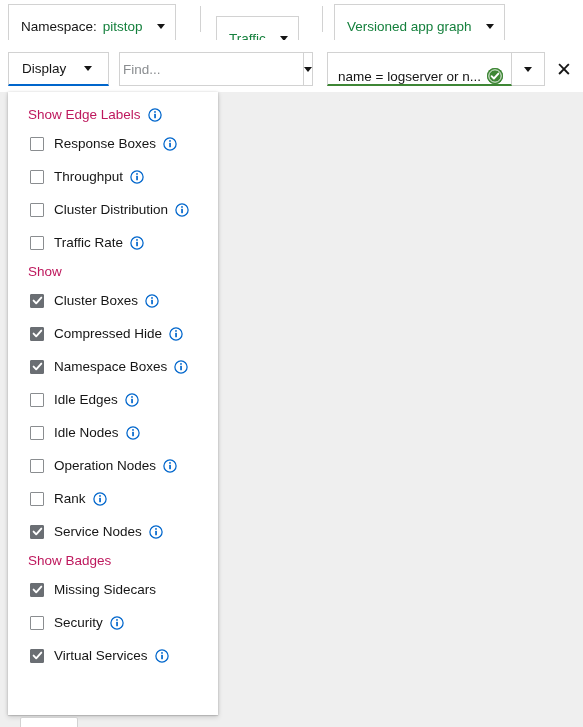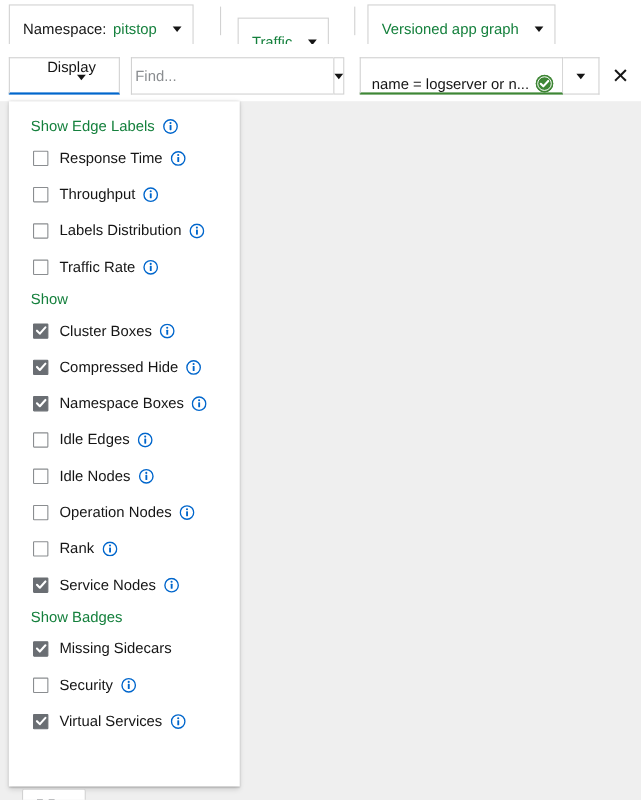--- a/index.html
+++ b/index.html
@@ -63,21 +63,20 @@
   .display-btn {
     position: absolute; left: 8px; top: 52px;
     width: 101px; height: 34px;
     background: #ffffff;
     border: 1px solid #d2d2d2;
     border-bottom: 2px solid #06c;
     display: flex; align-items: center; justify-content: flex-start;
     padding: 0 0 0 13px;
     font-size: 13.5px; color: #151515;
     cursor: pointer;
-    flex-direction: column;
   }
   .display-btn .caret { margin-left: 18px; }
 
   
   .find-wrap {
     position: absolute; left: 119px; top: 52px;
     height: 34px; width: 193px;
     display: flex;
   }
   .find-input {
@@ -151,21 +150,21 @@
     position: absolute; left: 8px; top: 92px;
     width: 210px; height: 623px;
     background: #ffffff;
     box-shadow: 0 2px 5px rgba(3,3,3,0.16), 0 1px 1px rgba(3,3,3,0.10),
                 1px 0 2px rgba(3,3,3,0.07), -1px 0 2px rgba(3,3,3,0.07);
     padding: 10px 0 10px 0;
     overflow: hidden;
   }
   .section-title {
     font-size: 13.5px;
-    color: #15803d;
+    color: #be185d;
     padding: 0 0 0 20px;
     height: 25px;
     line-height: 25px;
     font-weight: 400;
   }
   .opt-row {
     display: flex; align-items: center;
     height: 33px;
     padding-left: 22px;
     cursor: pointer;
@@ -273,21 +272,21 @@
         <span class="info-icon" style="vertical-align: middle;">
           <svg width="14" height="14" viewBox="0 0 14 14" aria-hidden="true">
             <circle cx="7" cy="7" r="6.1" fill="none" stroke="#0066cc" stroke-width="1.25"></circle>
             <circle cx="7" cy="3.9" r="0.95" fill="#0066cc"></circle>
             <rect x="6.2" y="5.7" width="1.7" height="4.6" rx="0.5" fill="#0066cc"></rect>
           </svg>
         </span>
       </div>
       <div class="opt-row">
         <span class="cb"></span>
-        <span class="opt-label">Response Time</span>
+        <span class="opt-label">Response Boxes</span>
         <span class="info-icon">
           <svg width="14" height="14" viewBox="0 0 14 14" aria-hidden="true">
             <circle cx="7" cy="7" r="6.1" fill="none" stroke="#0066cc" stroke-width="1.25"></circle>
             <circle cx="7" cy="3.9" r="0.95" fill="#0066cc"></circle>
             <rect x="6.2" y="5.7" width="1.7" height="4.6" rx="0.5" fill="#0066cc"></rect>
           </svg>
         </span>
       </div>
       <div class="opt-row">
         <span class="cb"></span>
@@ -295,21 +294,21 @@
         <span class="info-icon">
           <svg width="14" height="14" viewBox="0 0 14 14" aria-hidden="true">
             <circle cx="7" cy="7" r="6.1" fill="none" stroke="#0066cc" stroke-width="1.25"></circle>
             <circle cx="7" cy="3.9" r="0.95" fill="#0066cc"></circle>
             <rect x="6.2" y="5.7" width="1.7" height="4.6" rx="0.5" fill="#0066cc"></rect>
           </svg>
         </span>
       </div>
       <div class="opt-row">
         <span class="cb"></span>
-        <span class="opt-label">Labels Distribution</span>
+        <span class="opt-label">Cluster Distribution</span>
         <span class="info-icon">
           <svg width="14" height="14" viewBox="0 0 14 14" aria-hidden="true">
             <circle cx="7" cy="7" r="6.1" fill="none" stroke="#0066cc" stroke-width="1.25"></circle>
             <circle cx="7" cy="3.9" r="0.95" fill="#0066cc"></circle>
             <rect x="6.2" y="5.7" width="1.7" height="4.6" rx="0.5" fill="#0066cc"></rect>
           </svg>
         </span>
       </div>
       <div class="opt-row">
         <span class="cb"></span>

